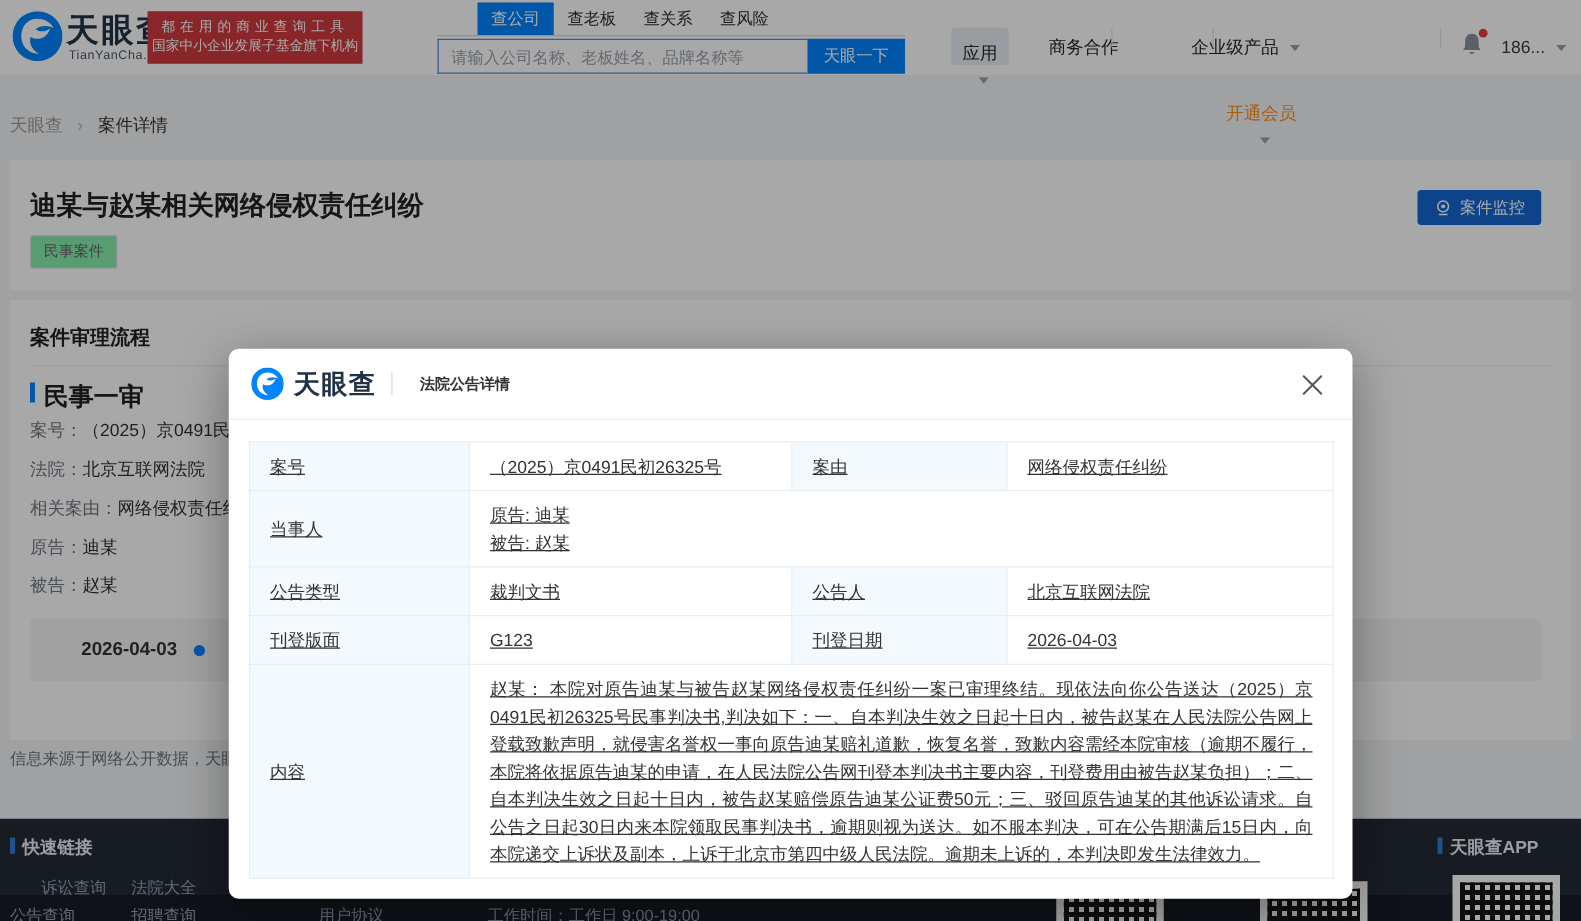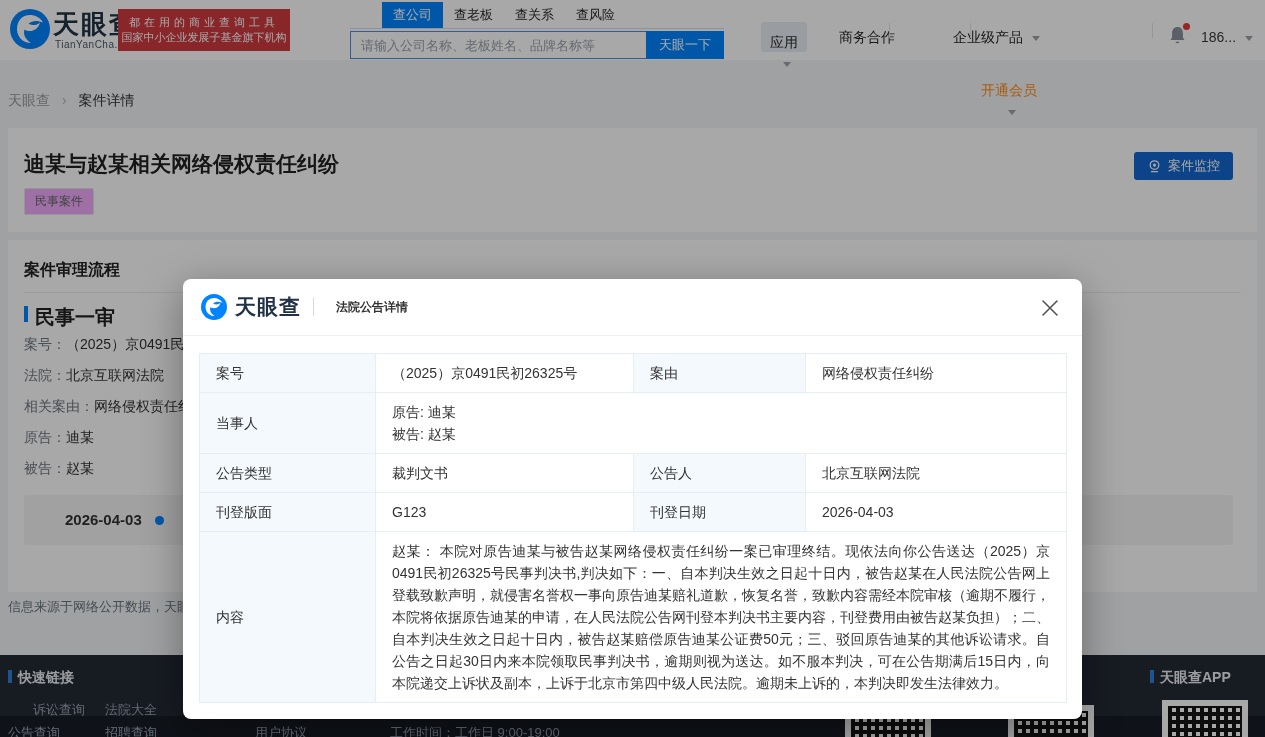--- a/index.html
+++ b/index.html
@@ -36,21 +36,21 @@
   .vline { position:absolute; top:23px; width:1px; height:15px; background:#e3e6ea; }
 
   
   .breadcrumb { position:absolute; left:8px; top:92px; font-size:14px; color:#999; }
   .breadcrumb .sep { margin:0 8px; color:#b5b5b5; }
   .breadcrumb .cur { color:#333; }
 
   
   .title-card { position:absolute; left:8px; top:128px; width:1249px; height:104px; background:#fff; }
   .case-title { position:absolute; left:16px; top:22px; font-size:21px; font-weight:bold; color:#222; }
-  .case-badge { position:absolute; left:16px; top:60px; font-size:12px; color:#666; background:#f0abfc;
+  .case-badge { position:absolute; left:16px; top:60px; font-size:12px; color:#666; background:#86efac;
                 border:1px solid #e2e4e7; padding:4px 10px; border-radius:2px; }
   .monitor-btn { position:absolute; right:24px; top:24px; height:28px; background:#1467cf; color:#fff; border:none;
                  border-radius:3px; font-size:13px; display:flex; align-items:center; gap:6px; padding:0 13px; cursor:pointer; }
 
   
   .case-card { position:absolute; left:8px; top:240px; width:1249px; height:352px; background:#fff; }
   .section-title { position:absolute; left:16px; top:20px; font-size:16px; font-weight:bold; color:#222; }
   .section-divider { position:absolute; left:16px; right:16px; top:52px; height:1px; background:#ededed; }
   .stage { position:absolute; left:16px; top:64px; font-size:20px; font-weight:bold; color:#222; padding-left:11px; }
   .stage::before { content:""; position:absolute; left:0; top:2px; width:4px; height:16px; background:#0084ff; }
@@ -80,21 +80,21 @@
   .overlay { position:absolute; inset:0; background:rgba(0,0,0,.34); z-index:10; }
   .modal { position:absolute; left:183px; top:279px; width:899px; background:#fff; border-radius:8px; z-index:20;
            box-shadow:0 10px 40px rgba(0,0,0,.35); padding-bottom:16px; }
   .modal-head { position:relative; height:57px; display:flex; align-items:center; padding:0 18px; border-bottom:1px solid #f0f0f0; }
   .m-logo { width:26px; height:26px; }
   .m-brand { font-size:21px; font-weight:bold; color:#223246; margin-left:8px; letter-spacing:1px; }
   .m-div { width:1px; height:18px; background:#d9d9d9; margin:0 12px; }
   .m-title { font-size:12px; font-weight:bold; color:#333;margin-left:10px; }
   .m-close { position:absolute; right:22px; top:19px; width:20px; height:20px; cursor:pointer; background:none; border:none; padding:0; }
   .m-table { border-collapse:collapse; table-layout:fixed; margin:17px 16px 0; width:867px; }
-  .m-table td { border:1px solid #e7edf4; font-size:14px; color:#333; padding:8px 16px; line-height:22px; vertical-align:middle; }
+  .m-table td { border:1px solid #e7edf4; font-size:14px; color:#333; padding:8px 16px; line-height:22px; vertical-align:middle;text-decoration:underline; }
   .m-table td.lbl { background:#f4f9fd; }
   .m-content { text-align:justify; line-height:22px; }
 </style>
 </head>
 <body>
 
 <div id="app">
 
   <div class="topbar">
     <svg class="logo-icon" viewBox="0 0 40 40">

